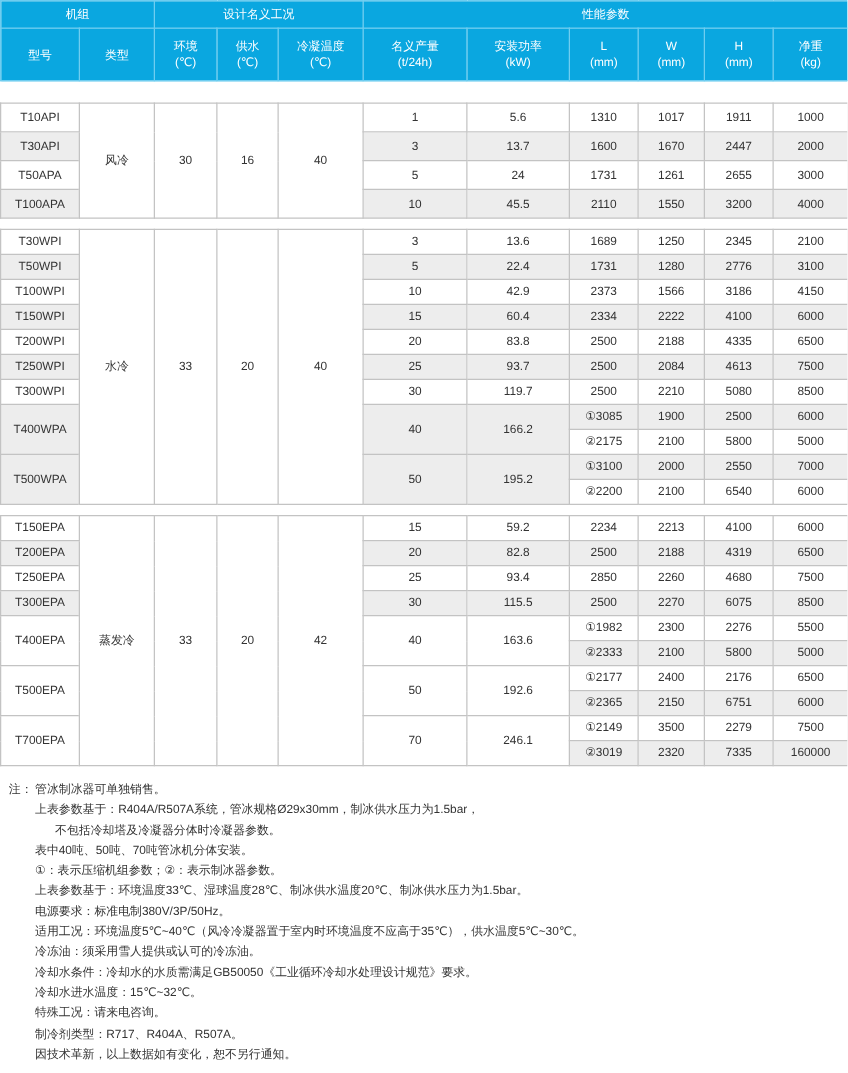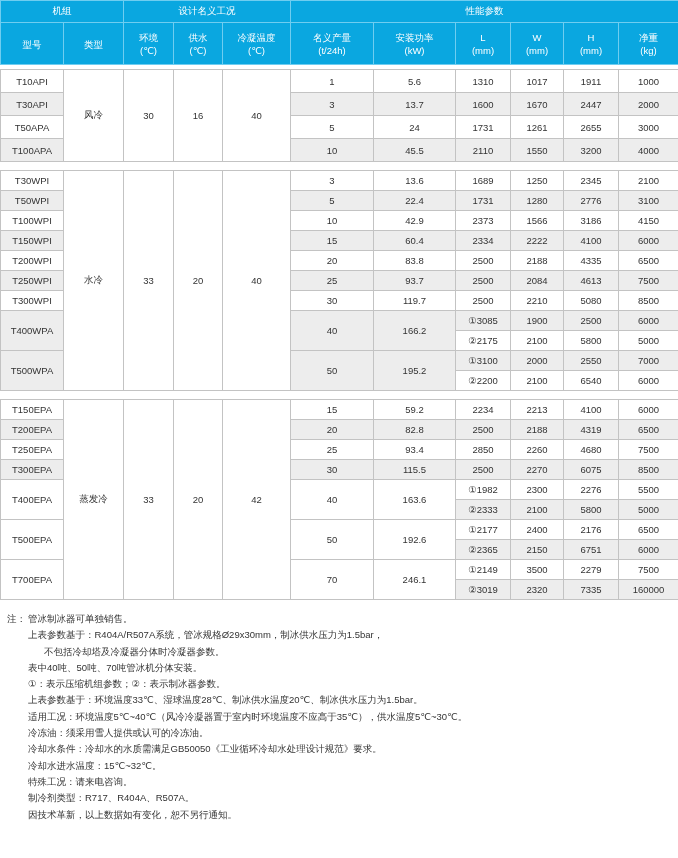--- a/index.html
+++ b/index.html
@@ -31,21 +31,21 @@
   
   .group-table{border:1px solid var(--c-borderOuter);}
   .group-table td{
     border:1px solid var(--c-border);
     font-size:9.5px;text-align:center;vertical-align:middle;
     padding:0 2px;height:20px;background:#fff;
     overflow:hidden;white-space:nowrap;
   }
   .group-table tr:nth-child(even) td{background:var(--c-stripe);}
   .group-table td.wcell{background:#fff;}
-  .gt-0{margin-top:4px;}
+  .gt-0{margin-top:17px;}
   .gt-0 td{height:23px;}
   .gt-1,.gt-2{margin-top:8px;padding-left:28px;}
   
   .notes{margin-top:11px;font-size:9.5px;line-height:16.3px;color:var(--c-text);}
   .note-line{position:relative;padding-left:28px;white-space:nowrap;}
   .note-line .note-label{position:absolute;left:7px;top:0;}
   .note-line.ind-2{padding-left:44px;}
 </style>
 </head>
 <body>
@@ -395,20 +395,21 @@
       </tbody>
   </table>
 
   <div class="notes">
       <div class="note-line ind-1"><span class="note-label">注：</span><span>管冰制冰器可单独销售。</span></div>
       <div class="note-line ind-1"><span>上表参数基于：R404A/R507A系统，管冰规格Ø29x30mm，制冰供水压力为1.5bar，</span></div>
       <div class="note-line ind-2"><span>不包括冷却塔及冷凝器分体时冷凝器参数。</span></div>
       <div class="note-line ind-1"><span>表中40吨、50吨、70吨管冰机分体安装。</span></div>
       <div class="note-line ind-1"><span>①：表示压缩机组参数；②：表示制冰器参数。</span></div>
       <div class="note-line ind-1"><span>上表参数基于：环境温度33℃、湿球温度28℃、制冰供水温度20℃、制冰供水压力为1.5bar。</span></div>
+      <div class="note-line ind-1"><span>电源要求：标准电制380V/3P/50Hz。</span></div>
       <div class="note-line ind-1"><span>适用工况：环境温度5℃~40℃（风冷冷凝器置于室内时环境温度不应高于35℃），供水温度5℃~30℃。</span></div>
       <div class="note-line ind-1"><span>冷冻油：须采用雪人提供或认可的冷冻油。</span></div>
       <div class="note-line ind-1"><span>冷却水条件：冷却水的水质需满足GB50050《工业循环冷却水处理设计规范》要求。</span></div>
       <div class="note-line ind-1"><span>冷却水进水温度：15℃~32℃。</span></div>
       <div class="note-line ind-1"><span>特殊工况：请来电咨询。</span></div>
       <div class="note-line ind-1"><span>制冷剂类型：R717、R404A、R507A。</span></div>
       <div class="note-line ind-1"><span>因技术革新，以上数据如有变化，恕不另行通知。</span></div>
     </div>
 
 </div>

